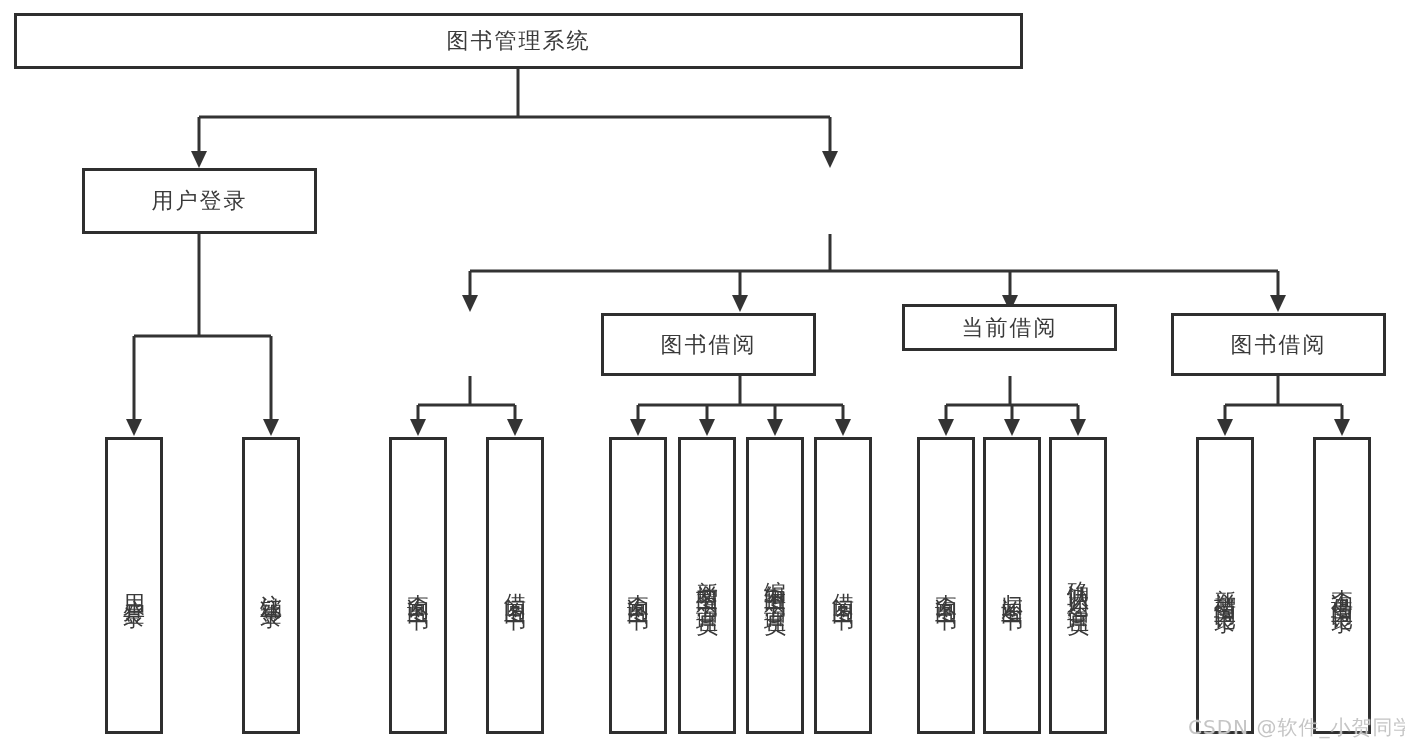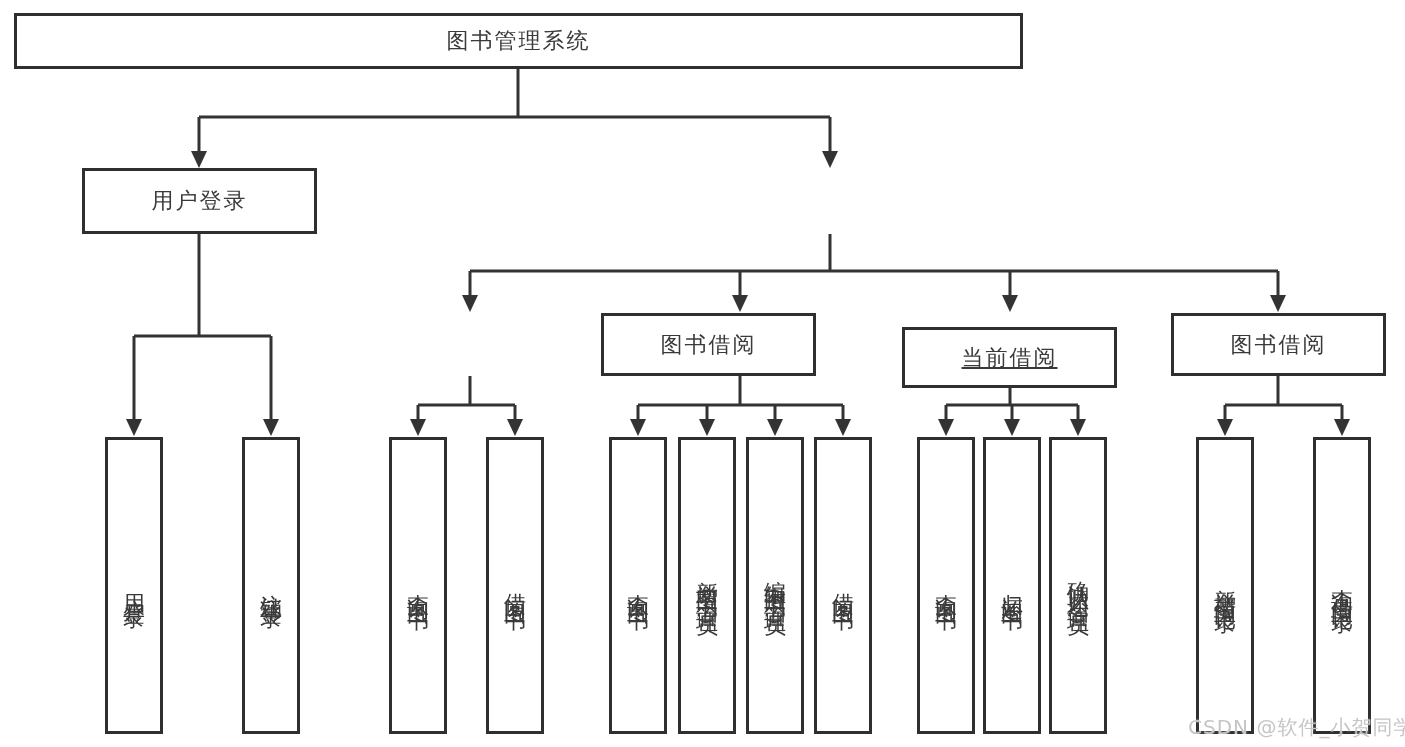--- a/index.html
+++ b/index.html
@@ -113,21 +113,21 @@
   <div class="watermark" style="left:1188px; top:714px;">CSDN @软件_小贺同学</div>
 <div class="node" style="left: 14px; top: 13px; width: 1009px; height: 56px;">
       <span>图书管理系统</span>
     </div>
     <div class="node" style="left: 82px; top: 168px; width: 235px; height: 66px;">
       <span>用户登录</span>
     </div>
     <div class="node" style="left: 601px; top: 313px; width: 215px; height: 63px;">
       <span>图书借阅</span>
     </div>
-    <div class="node" style="left: 902px; top: 327px; width: 215px; height: 61px; text-decoration: underline;">
+    <div class="node" style="left: 902px; top: 304px; width: 215px; height: 47px;">
       <span>当前借阅</span>
     </div>
     <div class="node" style="left: 1171px; top: 313px; width: 215px; height: 63px;">
       <span>图书借阅</span>
     </div>
     <div class="node vertical" style="left: 105px; top: 437px; width: 58px; height: 297px;">
       <span>用户登录</span>
     </div>
     <div class="node vertical" style="left: 242px; top: 437px; width: 58px; height: 297px;">
       <span>注销登录</span>

